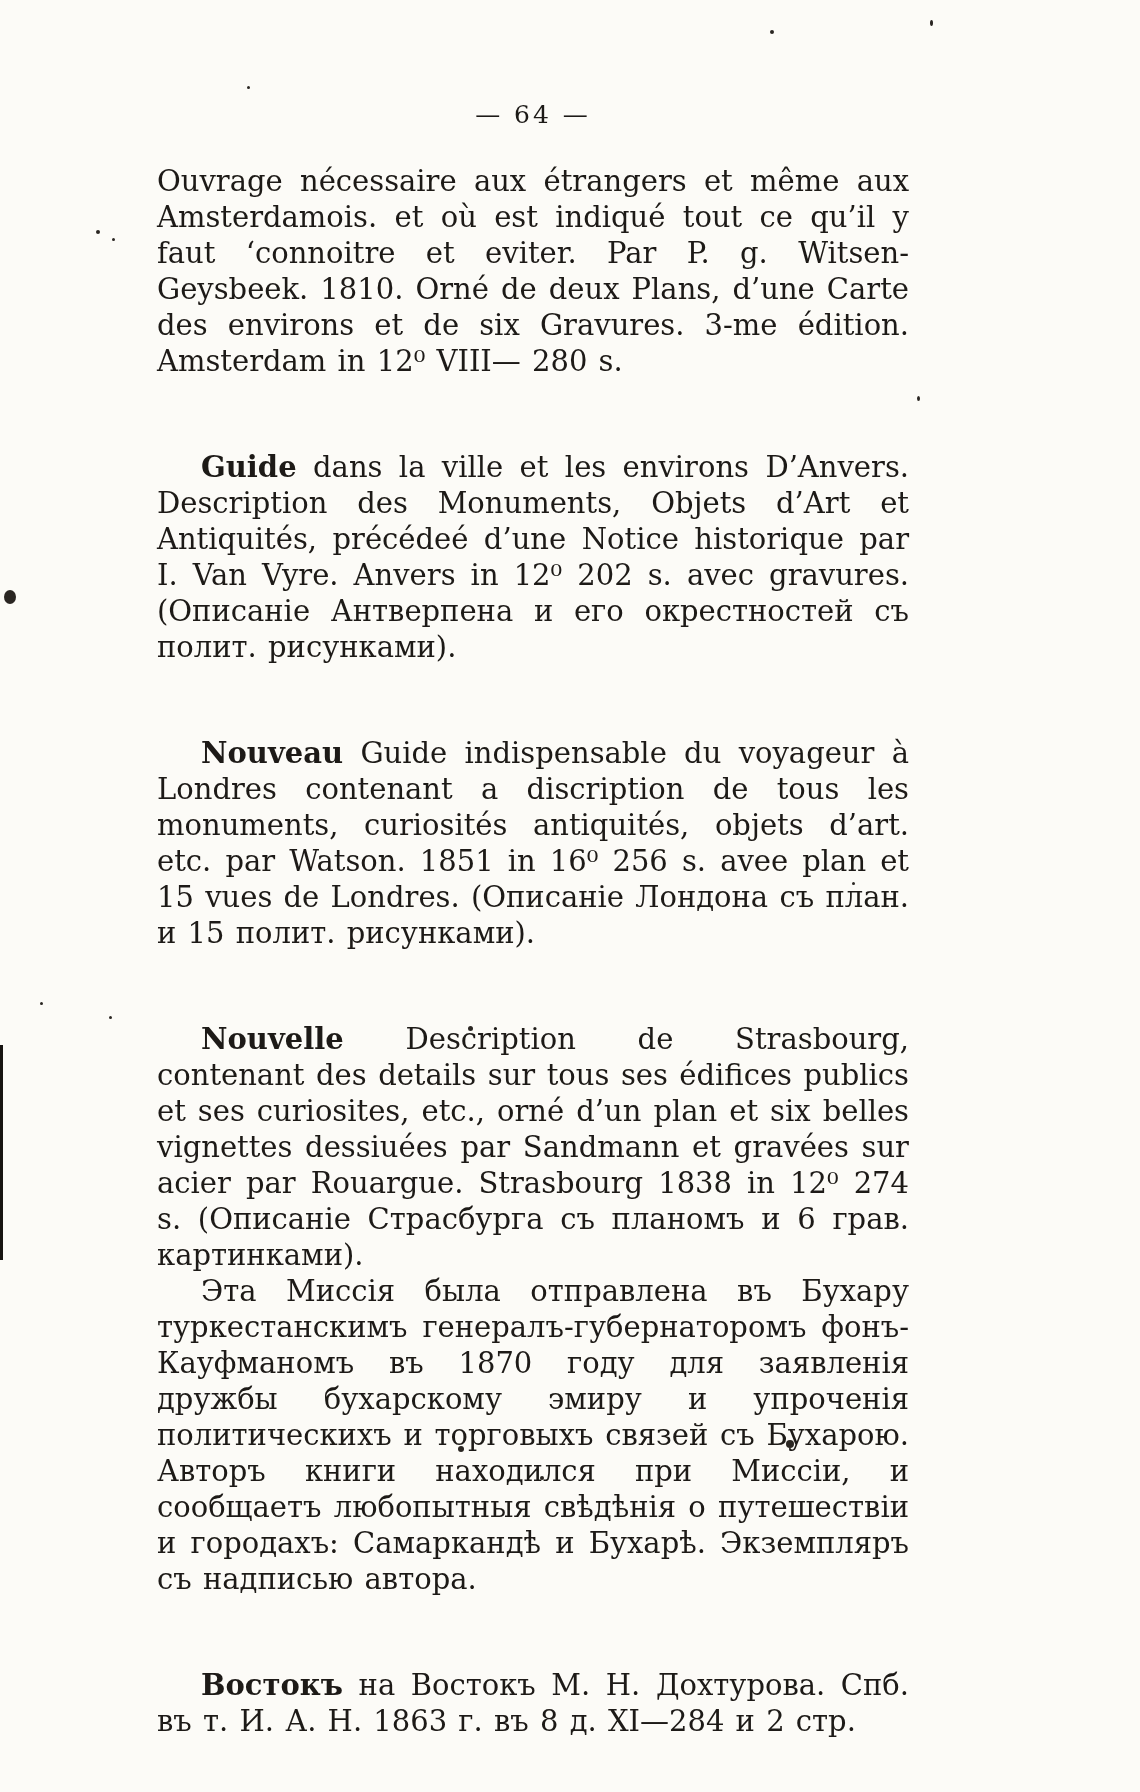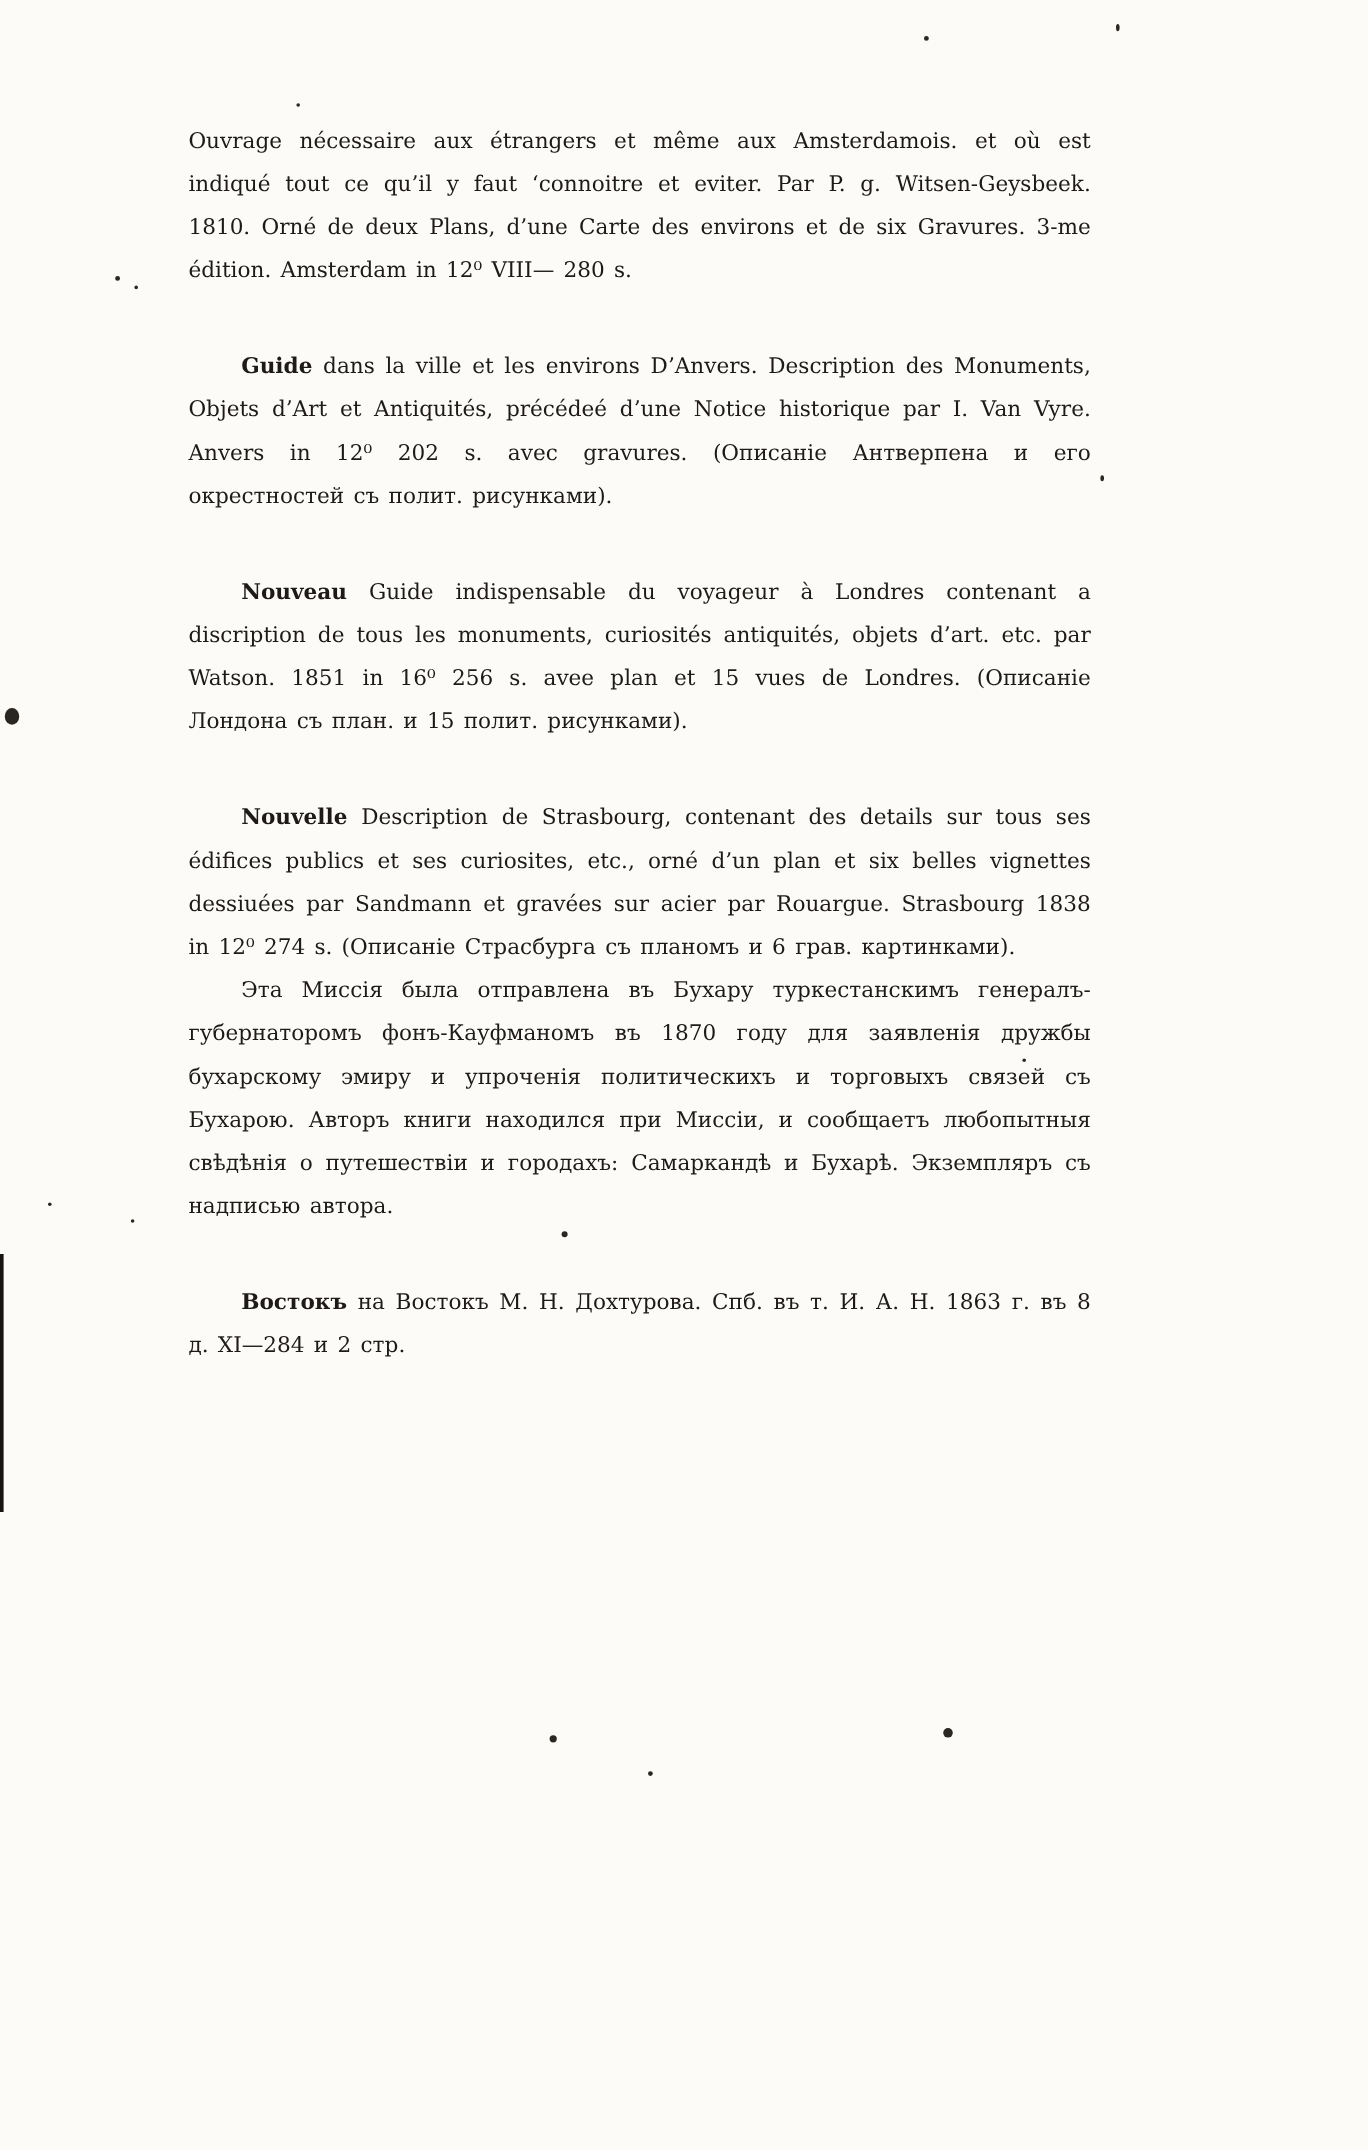--- a/index.html
+++ b/index.html
@@ -23,48 +23,49 @@
     width: 752px;
   }
   .page-number {
     text-align: center;
     font-size: 25px;
     letter-spacing: 3px;
     margin-bottom: 34px;
     font-weight: 400;
   }
   .para {
-    font-size: 18px;
+    font-size: 29px;
     line-height: 36px;
     text-align: justify;
     margin: 0;
     word-spacing: 2px;
   }
   .indent { text-indent: 44px; }
   .m-sm  { margin-top: 10px; }
-  .m-md  { margin-top: 44px; }
+  .m-md  { margin-top: 70px; }
   .m-lg  { margin-top: 58px; }
   .lead  { font-weight: 700; }
   .speck {
     position: absolute;
     background: #2a2622;
     border-radius: 50%;
   }
   .edge-line {
     position: absolute;
     background: #171411;
   }
 </style>
 </head>
 <body>
 
 <div class="page">
 
   <div class="text-block">
 
+    <div class="page-number">— 64 —</div>
 
     <p class="para"><span class="lead"></span><span>Ouvrage nécessaire aux étrangers et même aux Amsterdamois. et où est indiqué tout ce qu’il y faut ‘connoitre et eviter. Par P. g. Witsen-Geysbeek. 1810. Orné de deux Plans, d’une Carte des environs et de six Gravures. 3-me édition. Amsterdam in 12⁰ VIII— 280 s.</span></p>
 
 
     <p class="para indent m-md"><span class="lead">Guide</span><span> dans la ville et les environs D’Anvers. Description des Monuments, Objets d’Art et Antiquités, précédeé d’une Notice historique par I. Van Vyre. Anvers in 12⁰ 202 s. avec gravures. (Описаніе Антверпена и его окрестностей съ полит. рисунками).</span></p>
 
     <p class="para indent m-md"><span class="lead">Nouveau</span><span> Guide indispensable du voyageur à Londres contenant a discription de tous les monuments, curiosités antiquités, objets d’art. etc. par Watson. 1851 in 16⁰ 256 s. avee plan et 15 vues de Londres. (Описаніе Лондона съ план. и 15 полит. рисунками).</span></p>
 
     <p class="para indent m-md"><span class="lead">Nouvelle</span><span> Description de Strasbourg, contenant des details sur tous ses édifices publics et ses curiosites, etc., orné d’un plan et six belles vignettes dessiuées par Sandmann et gravées sur acier par Rouargue. Strasbourg 1838 in 12⁰ 274 s. (Описаніе Страсбурга съ планомъ и 6 грав. картинками).</span></p>
 

